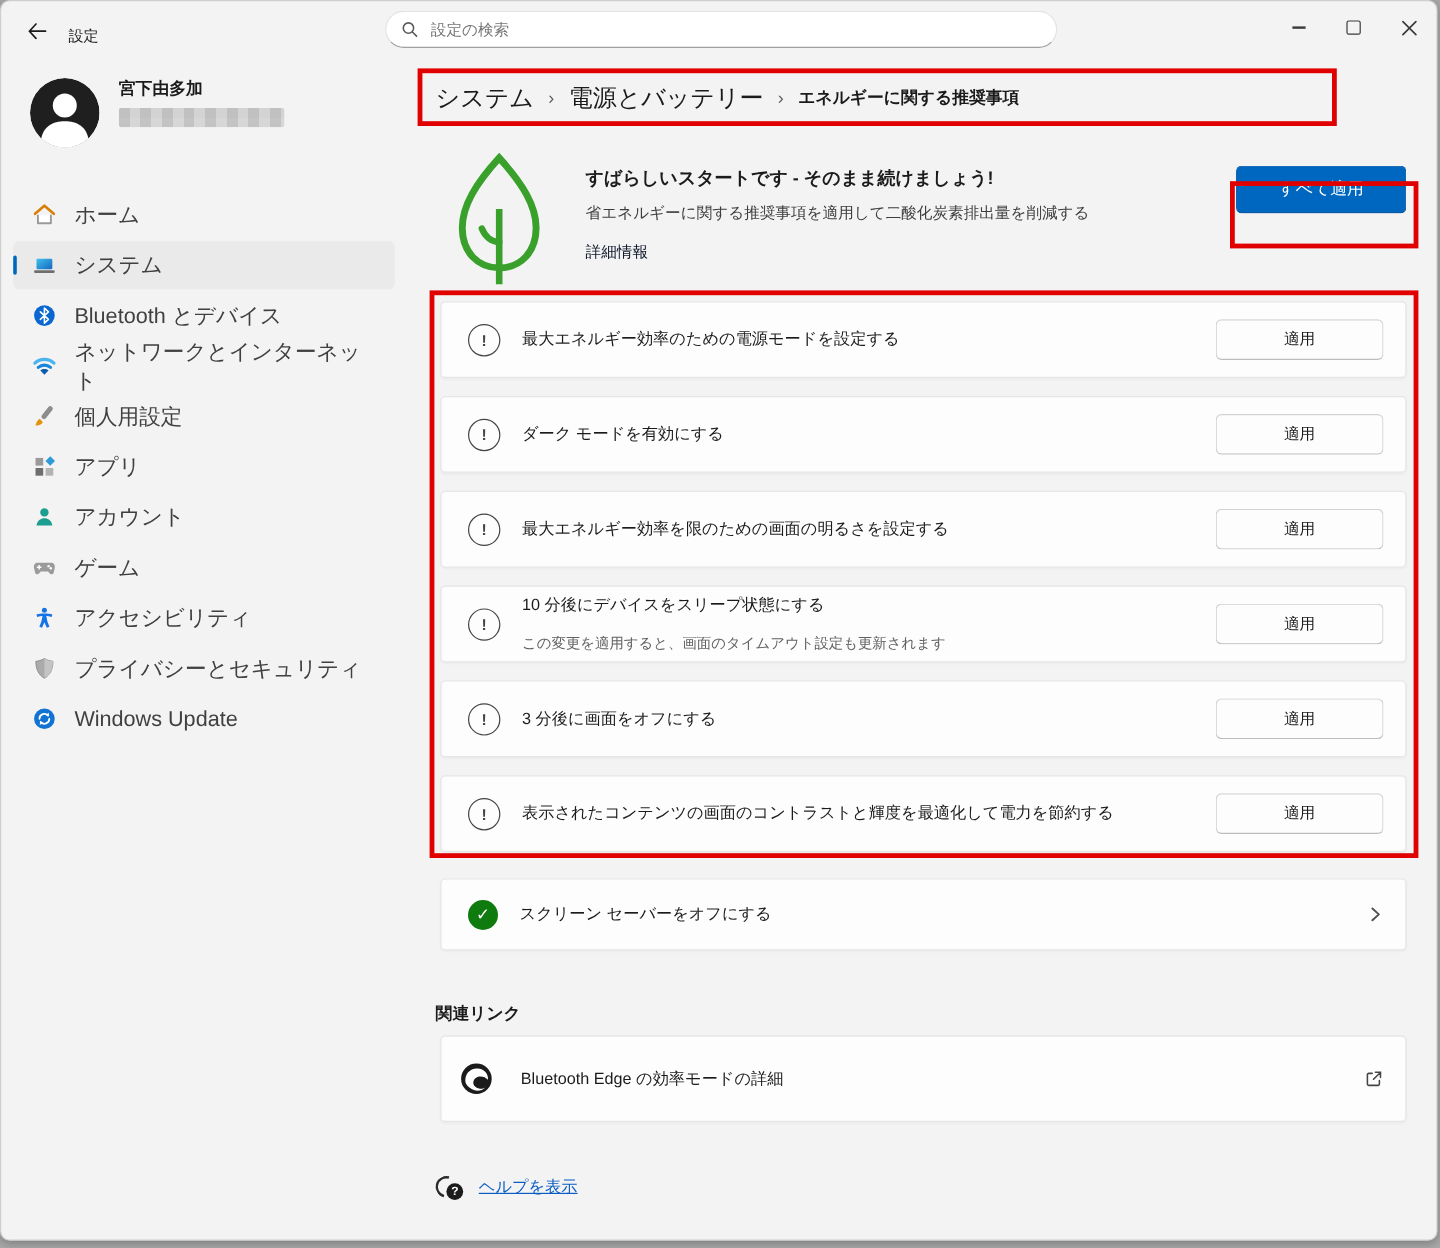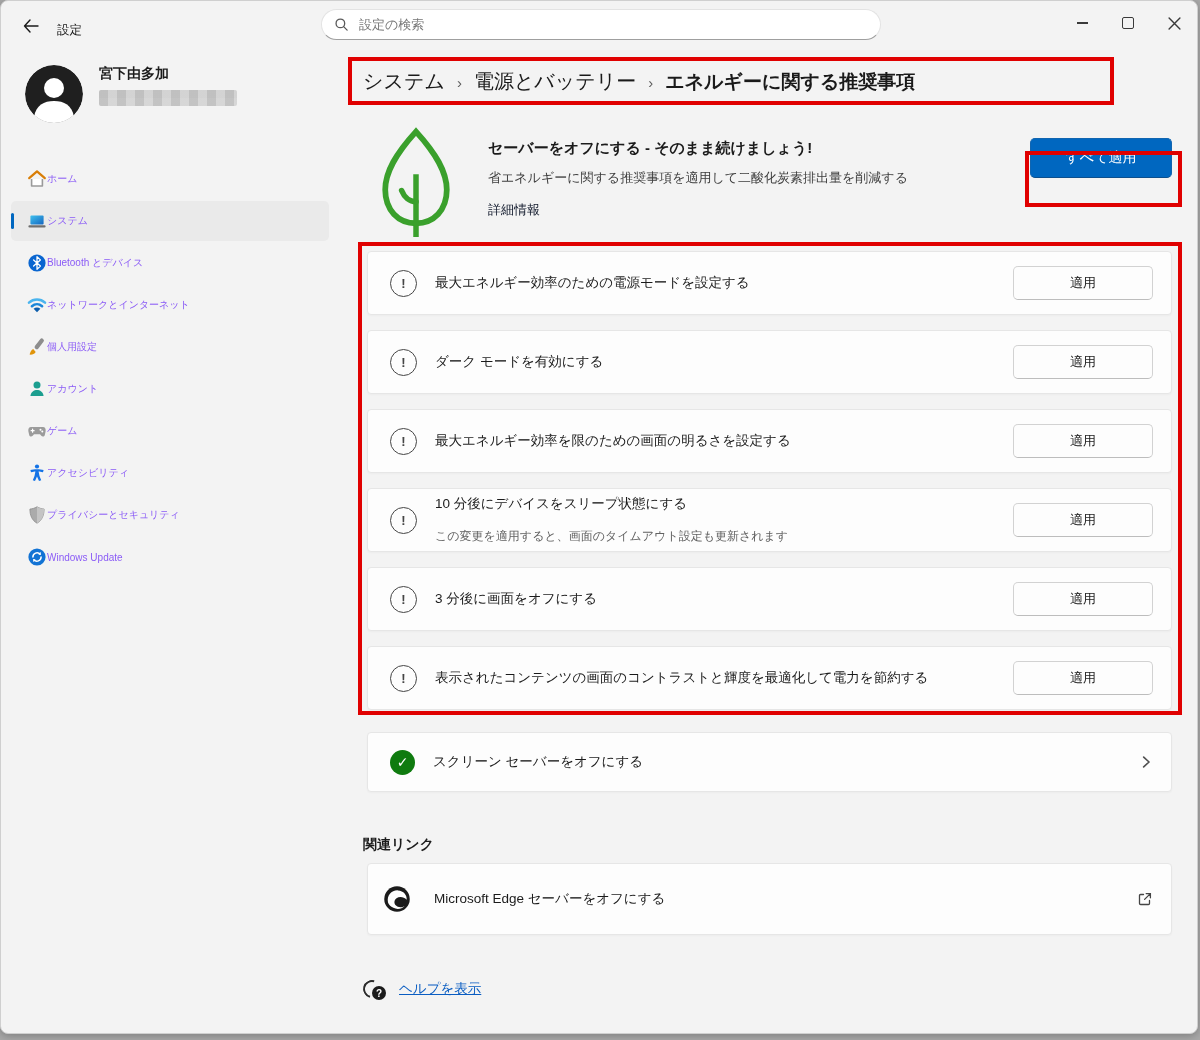--- a/index.html
+++ b/index.html
@@ -36,35 +36,35 @@
   .avatar{width:58px;height:58px;border-radius:50%;overflow:hidden;flex:none;}
   .profile-name{font-size:14px;font-weight:700;color:#1b1b1b;margin-bottom:7px;}
   .profile-email-blur{
     width:138px;height:16px;border-radius:2px;
     background:
       repeating-linear-gradient(90deg,rgba(190,190,190,.8) 0 9px,rgba(214,214,214,.8) 9px 18px),
       repeating-linear-gradient(0deg,#d9d9d9 0 8px,#c9c9c9 8px 16px);
   }
   .nav{position:absolute;left:6px;right:14px;top:108px;}
   .nav-item{
-    position:relative;display:flex;align-items:center;gap:0;
+    position:relative;display:flex;align-items:center;gap:15px;
     height:40px;margin:2px 4px;padding:0 16px;border-radius:5px;cursor:pointer;
-    font-size:10px;color:#8b5cf6;
+    font-size:18px;color:#404040;
   }
   .nav-item.active{background:#eaeaea;}
   .nav-item.active .indicator{
     position:absolute;left:0;top:12px;width:3px;height:16px;border-radius:2px;background:#0067c0;
   }
   .nav-icon{width:20px;height:20px;flex:none;display:flex;align-items:center;justify-content:center;}
   
   .main{position:absolute;left:360px;top:48px;width:811px;}
   .breadcrumb{height:47px;margin-top:9px;display:flex;align-items:center;gap:12px;padding-left:2px;}
   .crumb{font-size:20px;color:#1a1a1a;cursor:pointer;}
   .crumb-sep{font-size:15px;color:#5c5c5c;padding-top:2px;}
-  .crumb.current{font-weight:700;font-size:19px;cursor:default;}
+  .crumb.current{font-weight:700;font-size:14px;cursor:default;}
   .hero{margin-top:22px;height:110px;position:relative;}
   .leaf{position:absolute;left:15px;top:0;}
   .hero-text{position:absolute;left:127px;top:12px;}
   .hero-title{font-size:15px;font-weight:700;color:#1b1b1b;}
   .hero-sub{font-size:13px;color:#3d3d3d;margin-top:11px;font-family:Liberation Mono, monospace;}
   .hero-link{font-size:13px;color:#0f172a;margin-top:14px;display:inline-block;cursor:pointer;}
   .apply-all{
     position:absolute;right:0;top:11px;width:142px;height:40px;
     background:#0067c0;border:1px solid #1165b0;border-bottom-color:#0c4f8d;border-radius:5px;
     color:#fff;font-size:14px;font-family:inherit;cursor:pointer;
@@ -216,20 +216,31 @@
       <div class="nav-item">
         <span class="nav-icon">
           <svg width="20" height="20" viewBox="0 0 20 20">
               <rect x="10.2" y="0.6" width="4.2" height="12.5" rx="2.1" transform="rotate(38 12.3 6.8)" fill="#8d8d8d"></rect>
               <path d="M6.2 12 C3.9 13 3.2 15.6 2.6 17.6 C4.9 17.9 7.6 17 8.7 14.9 Z" fill="#e0940b"></path>
             </svg>
         </span>
         <span>個人用設定</span>
       </div>
 
+      <div class="nav-item">
+        <span class="nav-icon">
+          <svg width="20" height="20" viewBox="0 0 20 20">
+              <rect x="2.6" y="2.6" width="6.4" height="6.4" fill="#9a9a9a"></rect>
+              <rect x="2.6" y="11" width="6.4" height="6.4" fill="#6e6e6e"></rect>
+              <rect x="11" y="11" width="6.4" height="6.4" fill="#b3b3b3"></rect>
+              <rect x="12.1" y="2.3" width="5.6" height="5.6" transform="rotate(45 14.9 5.1)" fill="#2d9bd8"></rect>
+            </svg>
+        </span>
+        <span>アプリ</span>
+      </div>
 
       <div class="nav-item">
         <span class="nav-icon">
           <svg width="20" height="20" viewBox="0 0 20 20">
               <circle cx="10" cy="6" r="3.5" fill="#1b9e8f"></circle>
               <path d="M3.4 17 C4 12.6 7 10.9 10 10.9 C13 10.9 16 12.6 16.6 17 Z" fill="#1b9e8f"></path>
             </svg>
         </span>
         <span>アカウント</span>
       </div>
@@ -294,21 +305,21 @@
 
     <div class="hero">
       <span class="leaf">
         <svg width="80" height="110" viewBox="0 0 60 84">
             <path d="M30 3.5 C15 20 6.5 34 6.5 48 C6.5 63.5 16.5 73.5 30 73.5 C43.5 73.5 53.5 63.5 53.5 48 C53.5 34 45 20 30 3.5 Z" fill="none" stroke="#3aa02c" stroke-width="4.4"></path>
             <path d="M30 36 V84" stroke="#3aa02c" stroke-width="4.2"></path>
             <path d="M30 57 C25 57 21 53.5 19 48.5" fill="none" stroke="#3aa02c" stroke-width="4.2" stroke-linecap="round"></path>
           </svg>
       </span>
       <div class="hero-text">
-        <div class="hero-title">セーバーをオフにする - そのまま続けましょう!</div>
+        <div class="hero-title">すばらしいスタートです - そのまま続けましょう!</div>
         <div class="hero-sub">省エネルギーに関する推奨事項を適用して二酸化炭素排出量を削減する</div>
         <span class="hero-link">詳細情報</span>
       </div>
       <button class="apply-all">すべて適用</button>
     </div>
 
     <div class="rec-list">
 
       <div class="card rec-card">
         <span class="bang">!</span>
@@ -373,21 +384,21 @@
 
     <div class="section-heading">関連リンク</div>
 
     <div class="card related-card">
       <span class="edge-ico">
         <svg width="30" height="30" viewBox="0 0 32 32">
             <circle cx="16" cy="16" r="13.6" fill="#1b1b1b"></circle>
             <path d="M6.4 19.6 C4.8 12 10.5 6.4 17 6.8 C23 7.1 26.9 11.7 26.3 16.9 C23.5 13.6 18.5 13 15.5 15.2 C12.9 17.1 12.5 20.5 14.6 22.7 C16.8 25.1 21.1 25.5 24.1 23.4 C21.2 26.7 15.9 27.5 12.1 25.3 C9.2 23.6 7.1 22 6.4 19.6 Z" fill="#fff"></path>
           </svg>
       </span>
-      <div class="related-label">Microsoft Edge セーバーをオフにする</div>
+      <div class="related-label">Bluetooth Edge の効率モードの詳細</div>
       <span class="ext-ico">
         <svg width="16" height="16" viewBox="0 0 16 16">
             <path d="M6.5 3.5 H3.6 a1.1 1.1 0 0 0 -1.1 1.1 v7.8 a1.1 1.1 0 0 0 1.1 1.1 h7.8 a1.1 1.1 0 0 0 1.1-1.1 V9.5" fill="none" stroke="#454545" stroke-width="1.3" stroke-linecap="round"></path>
             <path d="M9.2 2.6 h4.2 V6.8 M13.1 2.9 L7.6 8.4" fill="none" stroke="#454545" stroke-width="1.3" stroke-linecap="round"></path>
           </svg>
       </span>
     </div>
 
     <div class="help-row">
       <span class="help-badge">

